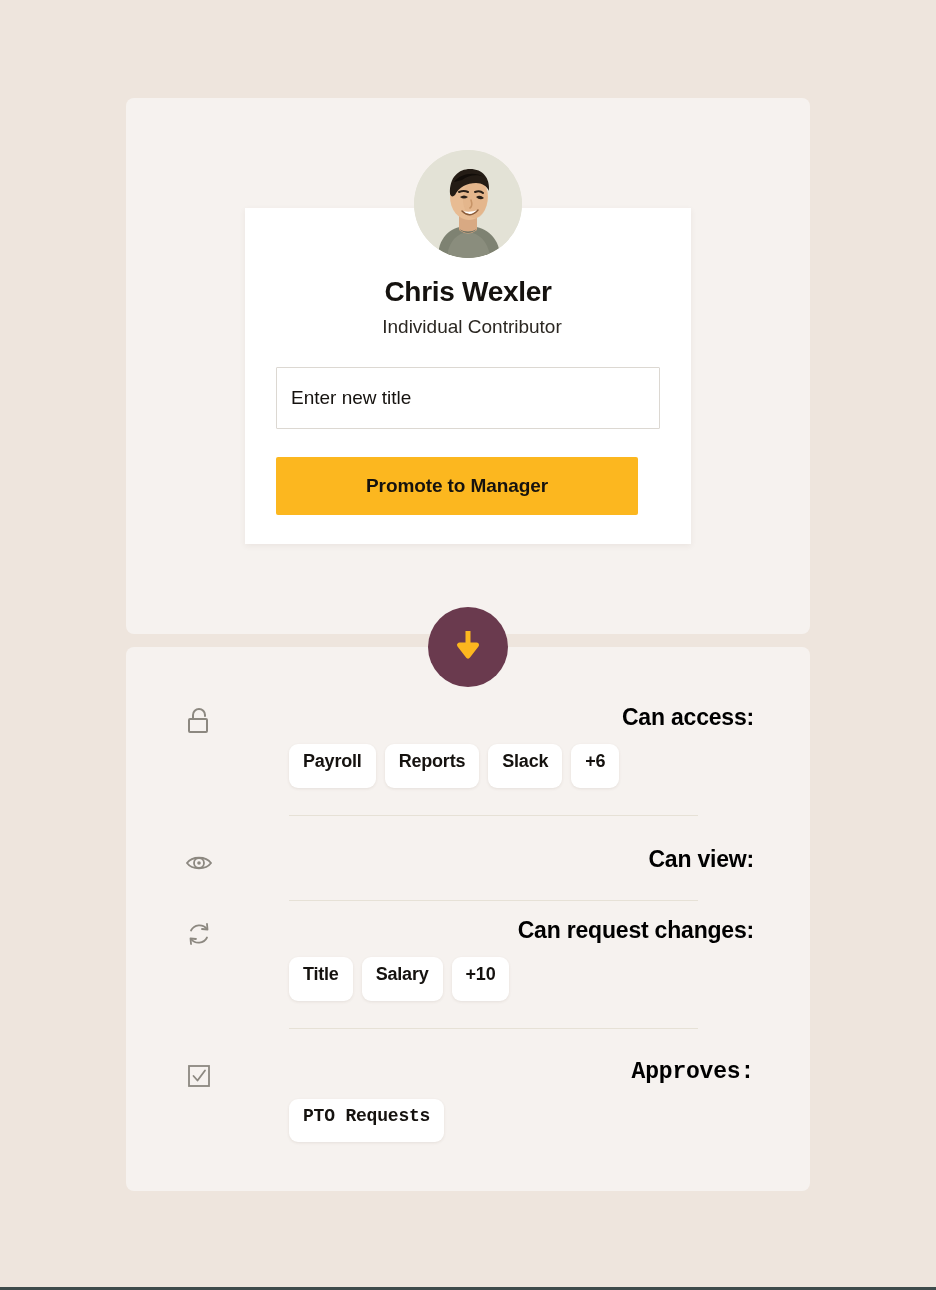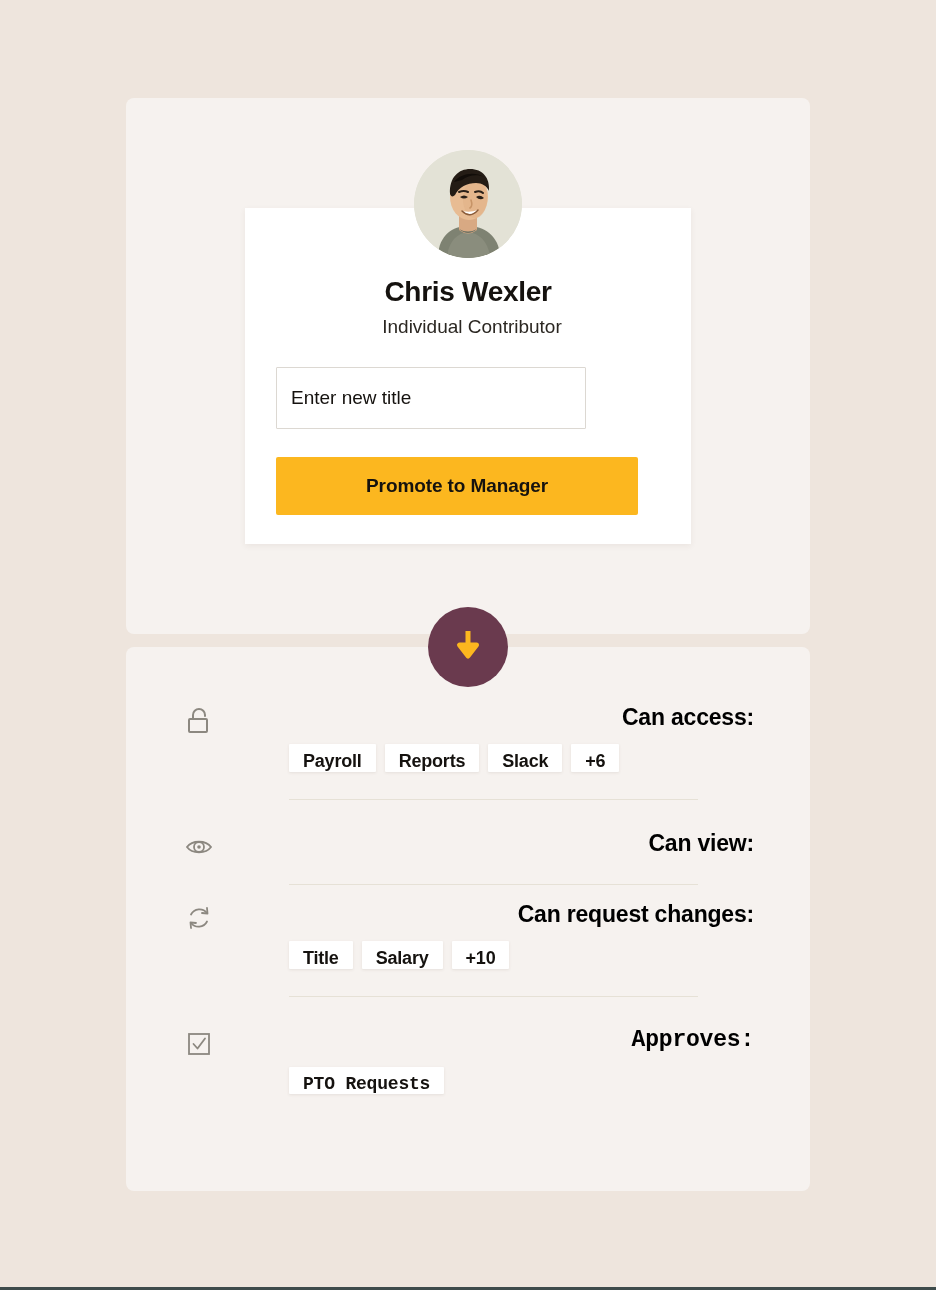--- a/index.html
+++ b/index.html
@@ -77,21 +77,21 @@
     top: 108px;
     text-align: center;
     font-size: 19px;
     color: #2B2722;
   }
 
   .title-input {
     position: absolute;
     left: 31px;
     top: 159px;
-    width: 310px;
+    width: 384px;
     height: 62px;
     box-sizing: border-box;
     border: 1px solid #DCD8D2;
     background: #FFFFFF;
     padding: 0 14px;
     font-family: "Liberation Sans", sans-serif;
     font-size: 19px;
     color: #15120F;
     border-radius: 1px;
     outline: none;
@@ -160,22 +160,22 @@
     text-align: right;
   }
   .chip-row {
     margin-top: 13px;
     display: flex;
     flex-wrap: wrap;
     gap: 9px;
   }
   .chip {
     background: #FFFFFF;
-    border-radius: 1px;
-    padding: 7px 14px 0 14px;
+    border-radius: 9px;
+    padding: 7px 14px 16px 14px;
     font-size: 18px;
     font-weight: bold;
     color: #15120F;
     box-shadow: 0 1px 3px rgba(90,70,50,0.10);
     letter-spacing: -0.2px;
     white-space: nowrap;
   }
   .perm-divider {
     height: 1px;
     background: #E6E1D6;

